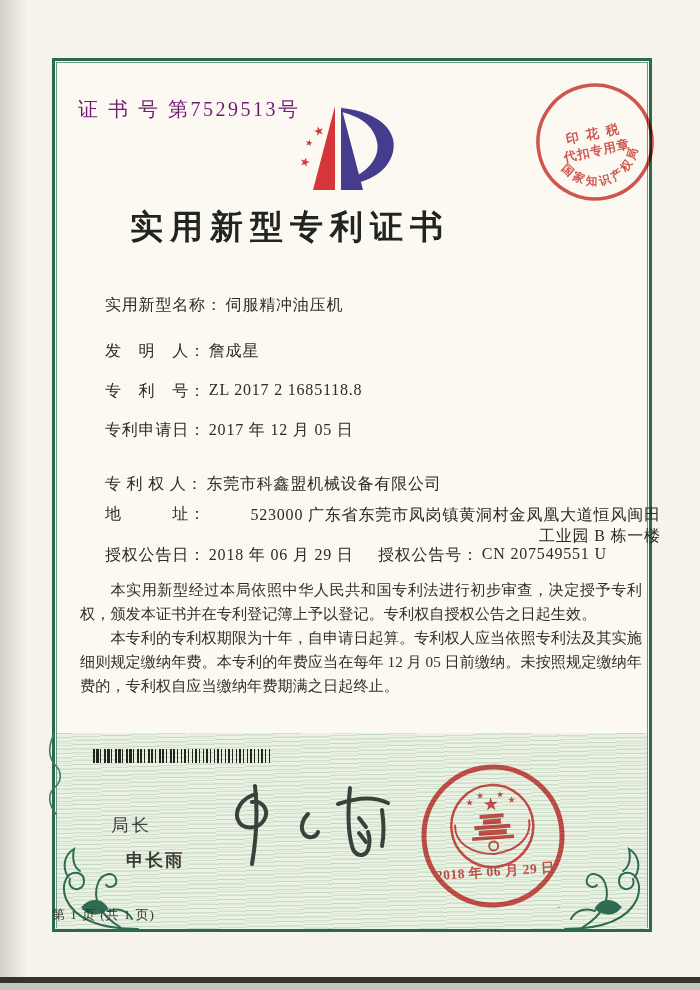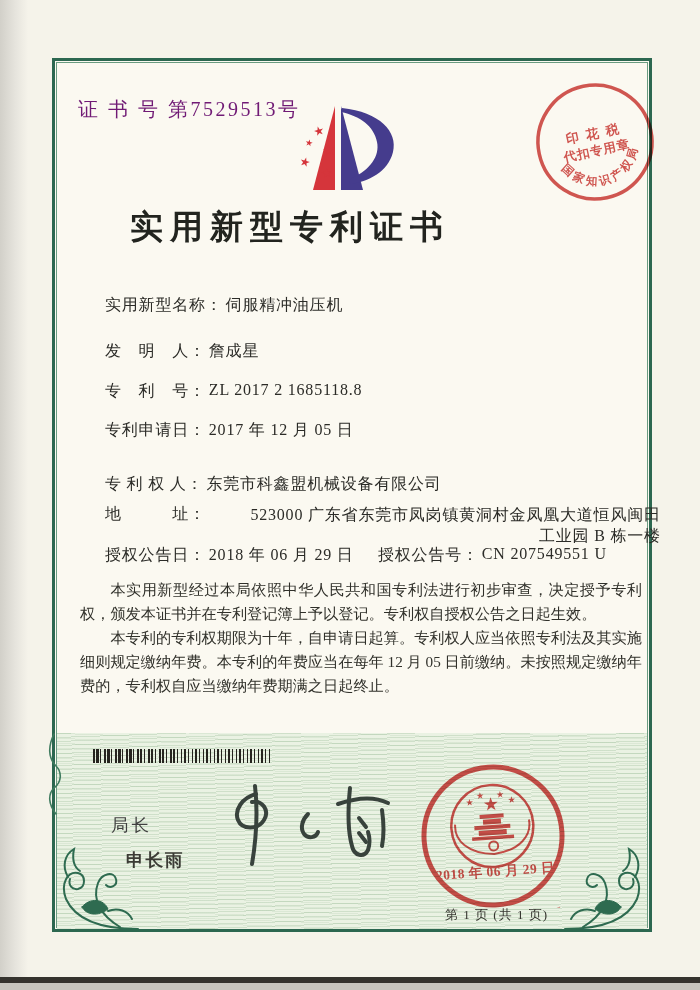--- a/index.html
+++ b/index.html
@@ -56,21 +56,21 @@
 
   .signature{position:absolute;left:212px;top:778px;}
 
   .office-seal{position:absolute;left:417px;top:760px;mix-blend-mode:multiply;transform:rotate(-4deg);}
   .tax-seal{position:absolute;left:533px;top:80px;mix-blend-mode:multiply;transform:rotate(-12deg);}
 
   .orn-left{position:absolute;left:48px;top:837px;}
   .orn-right{position:absolute;left:563px;top:837px;transform:scaleX(-1);}
   .vine{position:absolute;left:44px;top:732px;}
 
-  .footer{position:absolute;left:52px;top:906px;width:496px;text-align:right;
+  .footer{position:absolute;left:52px;top:906px;width:496px;text-align:left;
     font-size:13px;letter-spacing:1px;color:#35352f;}
 
   svg text{font-family:"Liberation Serif","DejaVu Serif",serif;}
   .star-glyph{font-family:"DejaVu Sans",sans-serif;}
 </style>
 </head>
 <body>
 
 <div class="paper">
 

